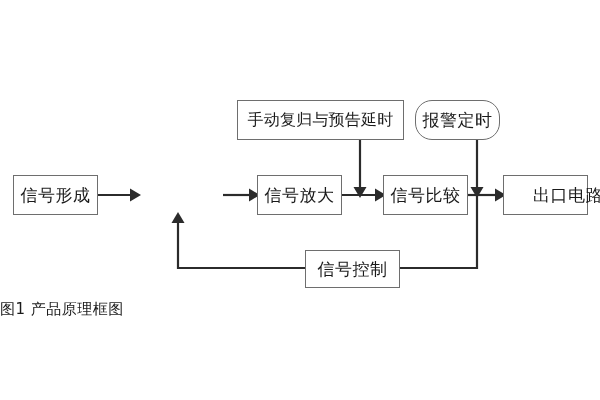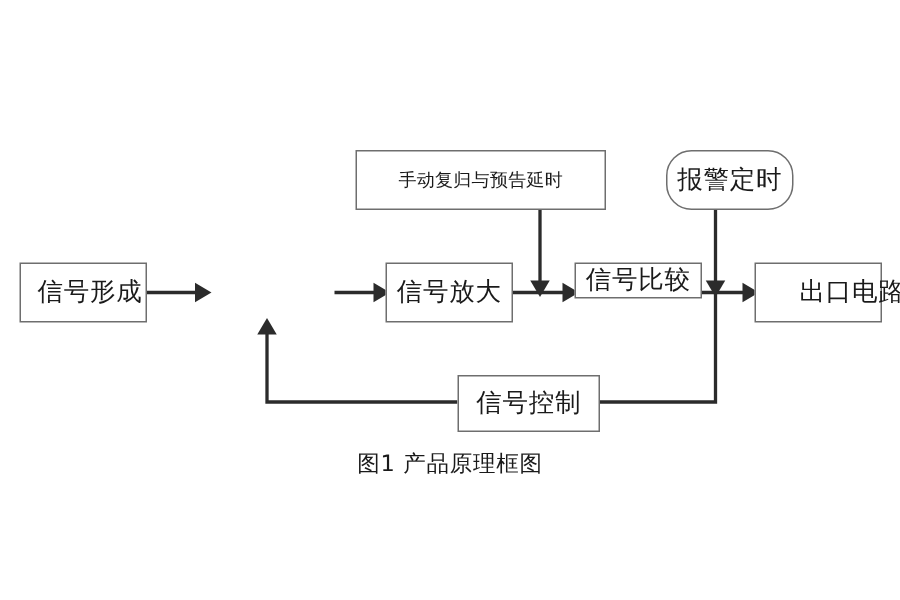--- a/index.html
+++ b/index.html
@@ -39,29 +39,28 @@
     line-height: 1;
     letter-spacing: 0.5px;
     white-space: nowrap;
     z-index: 2;
   }
   .node-label {
     display: block;
     padding: 0 2px;
   }
   .node-wide {
-    font-size: 12px;
+    font-size: 16px;
     letter-spacing: 0.2px;
   }
   #caption {
     position: absolute;
     left: 0;
     top: 300px;
     width: 600px;
-    text-align: center;
     font-size: 15px;
     color: #1a1a1a;
     letter-spacing: 0.5px;
   }
 </style>
 </head>
 <body>
 
 <div id="canvas">
 
@@ -104,42 +103,42 @@
       </g>
 
       <g>
         <path d="M305,268 L178,268 L178,222"></path>
         <polygon points="171.5,223 178,212 184.5,223" fill="#2b2b2b" stroke="none"></polygon>
       </g>
 
     </g>
   </svg>
 
-  <div class="node" style="left:13px; top:175px; width:85px; height:40px;justify-content:flex-end;">
+  <div class="node" style="left:13px; top:175px; width:85px; height:40px;">
     <span class="node-label">信号形成</span>
   </div>
 
 
   <div class="node" style="left:257px; top:175px; width:85px; height:40px;text-align:center;">
     <span class="node-label">信号放大</span>
   </div>
 
-  <div class="node" style="left:383px; top:175px; width:85px; height:24px;justify-content:center;">
+  <div class="node" style="left:383px; top:175px; width:85px; height:40px;justify-content:center;">
     <span class="node-label">信号比较</span>
   </div>
 
   <div class="node" style="left:503px; top:175px; width:85px; height:40px;padding-left:45px;">
     <span class="node-label">出口电路</span>
   </div>
 
   <div class="node node-wide" style="left:237px; top:100px; width:167px; height:40px;">
     <span class="node-label">手动复归与预告延时</span>
   </div>
 
-  <div class="node" style="left:444px; top:100px; width:85px; height:40px;border-radius:17px;">
+  <div class="node" style="left:415px; top:100px; width:85px; height:40px;border-radius:17px;">
     <span class="node-label">报警定时</span>
   </div>
 
   <div class="node" style="left:305px; top:250px; width:95px; height:38px;">
     <span class="node-label">信号控制</span>
   </div>
 
   <div id="caption">图1 产品原理框图</div>
 
 </div>

